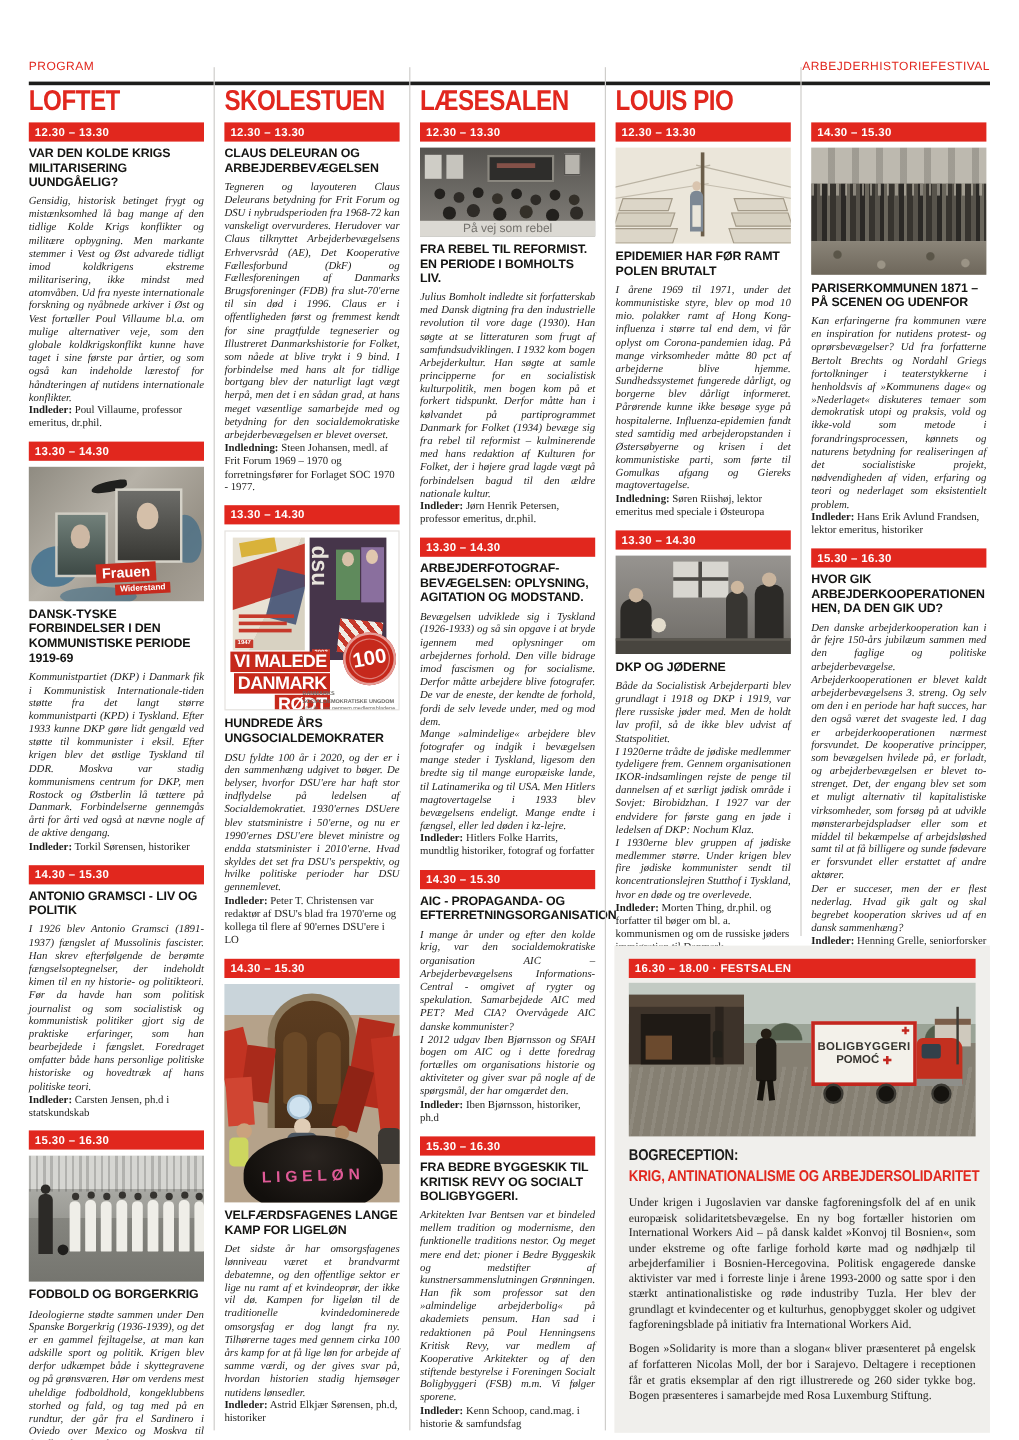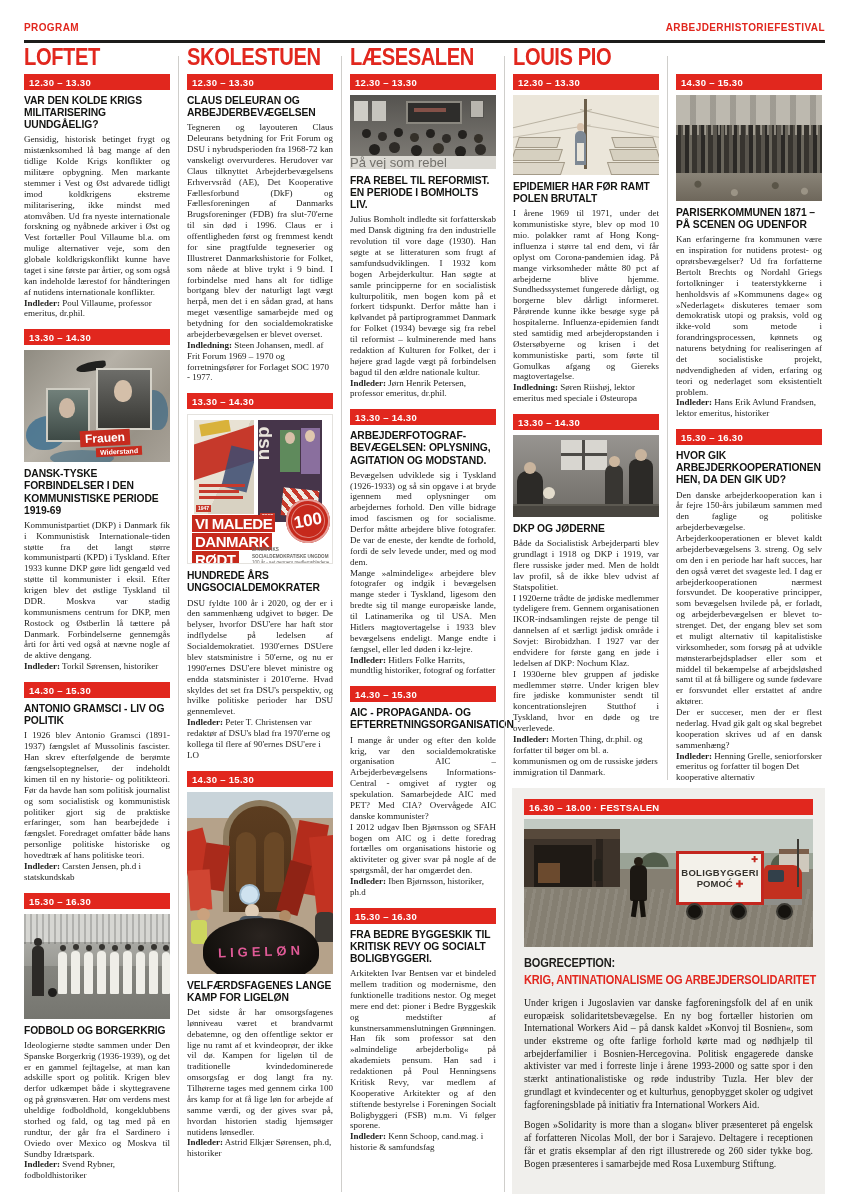--- a/index.html
+++ b/index.html
@@ -1,32 +1,32 @@
 <!DOCTYPE html>
 <html lang="da"><head>
 <meta charset="utf-8">
 <style>
   :root{ --red:#e1271e; --ink:#1d1d1b; }
   html,body{margin:0;padding:0;background:#fff;}
   .page{position:relative;width:849px;height:1200px;background:#fff;overflow:hidden;
         font-family:"Liberation Sans",sans-serif;color:var(--ink);}
   .inner{position:absolute;left:24px;top:22px;width:801px;}
-  .kickers{display:flex;justify-content:space-between;font-size:10px;font-weight:bold;
-           color:var(--red);letter-spacing:.4px;}
+  .kickers{display:flex;justify-content:space-between;font-size:10px;font-weight:normal;
+           color:var(--red);letter-spacing:.4px;margin-top:28px;}
   .rule{height:3px;background:#1d1d1b;margin-top:7px;}
   .cols{display:flex;gap:17px;}
   .col{width:146px;flex:0 0 146px;}
   .col-title{height:26px;font-size:24px;font-weight:bold;color:var(--red);letter-spacing:-.5px;
              transform:scaleX(.84);transform-origin:left;white-space:nowrap;margin-bottom:5px;}
   .badge{display:block;background:var(--red);color:#fff;font-size:9.5px;font-weight:bold;
          letter-spacing:.3px;padding:3px 5px 2px;margin:0 0 5px;}
   .session{margin-bottom:10px;}
   h3.st{font-size:10.3px;line-height:1.18;margin:1px 0 3px;color:#141412;letter-spacing:-.1px;}
   p.bd{font-family:"Liberation Serif",serif;font-size:9px;line-height:1.21;margin:0;
-       color:var(--ink);text-align:justify;white-space:pre-line;hyphens:auto;}
+       color:var(--ink);text-align:justify;white-space:pre-line;hyphens:auto;font-style:italic;}
   p.cr{font-family:"Liberation Serif",serif;font-size:9px;line-height:1.21;margin:0;color:var(--ink);}
   p.cr .lbl{font-weight:bold;}
   .ph{position:relative;overflow:hidden;margin:1px 0 6px;width:146px;}
   .vline{position:absolute;width:1px;background:#cfcecb;top:56px;}
   .fest{position:absolute;left:512px;top:788px;width:313px;height:406px;background:#f0efec;
         padding:11px 12px;box-sizing:border-box;}
   .fest .badge{margin-bottom:4px;}
   .fest-title{font-size:13px;font-weight:bold;letter-spacing:-.2px;line-height:1.3;
               transform:scaleX(.85);transform-origin:left;white-space:nowrap;}
   .fest-title.red{color:var(--red);}
@@ -154,21 +154,21 @@
               <div style="position:absolute;left:22px;top:10px;width:20px;height:42px;background:#5f8a5c">
                   <div style="position:absolute;left:5px;top:2px;width:10px;height:12px;border-radius:50%;background:#d8c0a8"></div>
                 </div>
               <div style="position:absolute;left:43px;top:8px;width:19px;height:46px;background:#8a6f9e">
                   <div style="position:absolute;left:4px;top:2px;width:10px;height:12px;border-radius:50%;background:#e0c7ae"></div>
                 </div>
               <div style="position:absolute;left:24px;bottom:5px;width:36px;height:28px;background:repeating-linear-gradient(45deg,#c6392b 0 4px,#efece4 4px 8px);transform:rotate(6deg)"></div>
               <div style="position:absolute;left:2px;bottom:2px;background:#c6392b;color:#fff;font-size:5px;font-weight:bold;padding:1px 2px;line-height:1">2003</div>
             </div>
             <div style="position:absolute;left:98px;top:84px;width:44px;height:44px;border-radius:50%;background:#c6291c;box-shadow:inset 0 0 0 2px rgba(255,255,255,.55),inset 0 0 0 5px #c6291c,inset 0 0 0 6px rgba(255,255,255,.4);display:flex;align-items:center;justify-content:center;color:#fff;font-weight:bold;font-size:17px;transform:rotate(-10deg)">100</div>
-            <div style="position:absolute;left:4px;top:100px;display:flex;flex-direction:column;align-items:flex-start;gap:1px">
+            <div style="position:absolute;left:4px;top:100px;display:flex;flex-direction:column;align-items:flex-end;gap:1px">
               <span style="background:#c6291c;color:#fff;font-weight:bold;font-size:15px;line-height:1;padding:1px 3px;letter-spacing:-.5px">VI MALEDE</span>
               <span style="background:#c6291c;color:#fff;font-weight:bold;font-size:15px;line-height:1;padding:1px 3px;letter-spacing:-.5px">DANMARK</span>
               <span style="background:#c6291c;color:#fff;font-weight:bold;font-size:15px;line-height:1;padding:1px 3px;letter-spacing:-.5px">RØDT</span>
             </div>
             <div style="position:absolute;left:64px;top:132px;width:80px;color:#6b6965;font-size:4.6px;font-weight:bold;line-height:1.4">
               <div>DANMARKS SOCIALDEMOKRATISKE UNGDOM</div>
               <div style="font-weight:normal">100 år - set gennem medlemsbladene</div>
             </div>
           </div>
           <h3 class="st">HUNDREDE ÅRS UNGSOCIALDEMOKRATER</h3>
@@ -213,21 +213,21 @@
         <article class="session">
           <div class="badge">12.30 – 13.30</div>
           <div class="ph" style="height:74px;background:linear-gradient(#55534f,#84817b)">
             <div style="position:absolute;left:4px;top:6px;width:14px;height:20px;background:#cfcdc6"></div>
             <div style="position:absolute;left:22px;top:6px;width:14px;height:20px;background:#c6c4bd"></div>
             <div style="position:absolute;left:56px;top:6px;width:52px;height:19px;background:#2e2d2b;border:2px solid #8a877f">
               <div style="position:absolute;left:6px;top:5px;width:32px;height:4px;background:#9a5a50;opacity:.8"></div>
             </div>
             <div style="position:absolute;left:120px;top:5px;width:12px;height:16px;background:#b8b5ae;border:1px solid #55534f"></div>
             <div style="position:absolute;left:12px;top:34px;width:9px;height:9px;border-radius:50%;background:#23211e;box-shadow:16px 3px 0 #2e2b27,32px -1px 0 #23211e,48px 4px 0 #343029,64px 0 0 #23211e,80px 5px 0 #2e2b27,96px 1px 0 #23211e,112px 5px 0 #343029,8px 16px 0 1px #23211e,28px 14px 0 1px #2e2b27,50px 17px 0 1px #23211e,72px 15px 0 1px #343029,94px 18px 0 1px #23211e,114px 16px 0 1px #2e2b27"></div>
-            <div style="position:absolute;left:0;right:0;bottom:0;height:13px;background:#dbd9d3;color:#73716c;font-size:13px;text-align:left;line-height:13px">På vej som rebel</div>
+            <div style="position:absolute;left:0;right:0;bottom:0;height:13px;background:#dbd9d3;color:#73716c;font-size:10px;text-align:center;line-height:13px">På vej som rebel</div>
           </div>
           <h3 class="st">FRA REBEL TIL REFORMIST. EN PERIODE I BOMHOLTS LIV.</h3>
           <p class="bd">Julius Bomholt indledte sit forfatterskab med Dansk digtning fra den industrielle revolution til vore dage (1930). Han søgte at se litteraturen som frugt af samfundsudviklingen. I 1932 kom bogen Arbejderkultur. Han søgte at samle principperne for en socialistisk kulturpolitik, men bogen kom på et forkert tidspunkt. Derfor måtte han i kølvandet på partiprogrammet Danmark for Folket (1934) bevæge sig fra rebel til reformist – kulminerende med hans redaktion af Kulturen for Folket, der i højere grad lagde vægt på forbindelsen bagud til den ældre nationale kultur.</p>
           <p class="cr"><span class="lbl">Indleder:</span><span> Jørn Henrik Petersen, professor emeritus, dr.phil.</span></p>
         </article>
 
         <article class="session">
           <div class="badge">13.30 – 14.30</div>
           <h3 class="st">ARBEJDERFOTOGRAF-BEVÆGELSEN: OPLYSNING, AGITATION OG MODSTAND.</h3>
           <p class="bd">Bevægelsen udviklede sig i Tyskland (1926-1933) og så sin opgave i at bryde igennem med oplysninger om arbejdernes forhold. Den ville bidrage imod fascismen og for socialisme. Derfor måtte arbejdere blive fotografer. De var de eneste, der kendte de forhold, fordi de selv levede under, med og mod dem.

